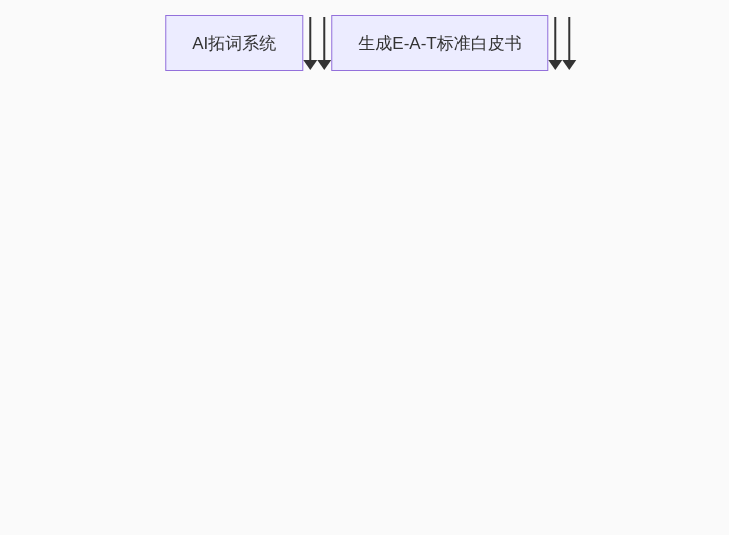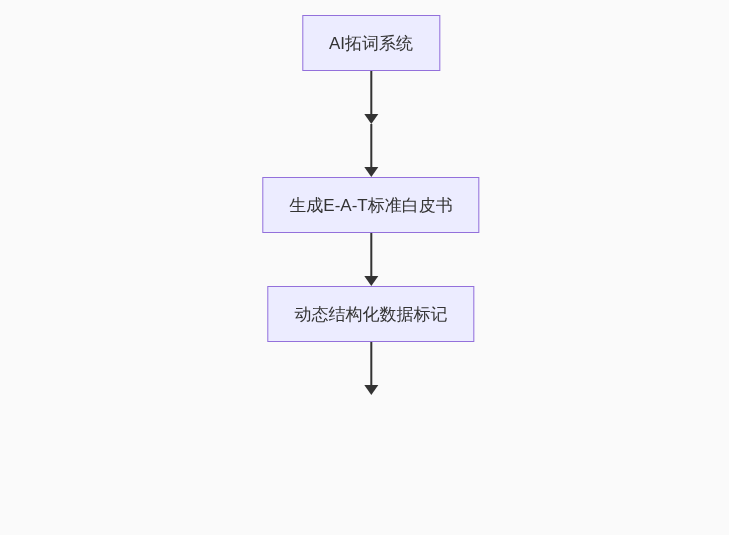--- a/index.html
+++ b/index.html
@@ -21,21 +21,21 @@
     font-family: "Liberation Sans", "DejaVu Sans", sans-serif;
     overflow: hidden;
     position: relative;
   }
   .flow {
     position: absolute;
     left: 371px;
     top: 15px;
     transform: translateX(-50%);
     display: flex;
-    flex-direction: column;
+    flex-direction: row;
     align-items: center;
   }
   .node {
     height: 56px;
     display: flex;
     align-items: center;
     justify-content: center;
     padding: 0 26px;
     background: var(--node-fill);
     border: 1px solid var(--node-border);
@@ -86,23 +86,20 @@
 
   <div class="node">
     <span>生成E-A-T标准白皮书</span>
   </div>
 
   <div class="edge">
     <div class="edge-line"></div>
     <div class="edge-head"></div>
   </div>
 
-  <div class="node">
-    <span>动态结构化数据标记</span>
-  </div>
 
   <div class="edge">
     <div class="edge-line"></div>
     <div class="edge-head"></div>
   </div>
 
 
 </div>
 
 </body></html>

